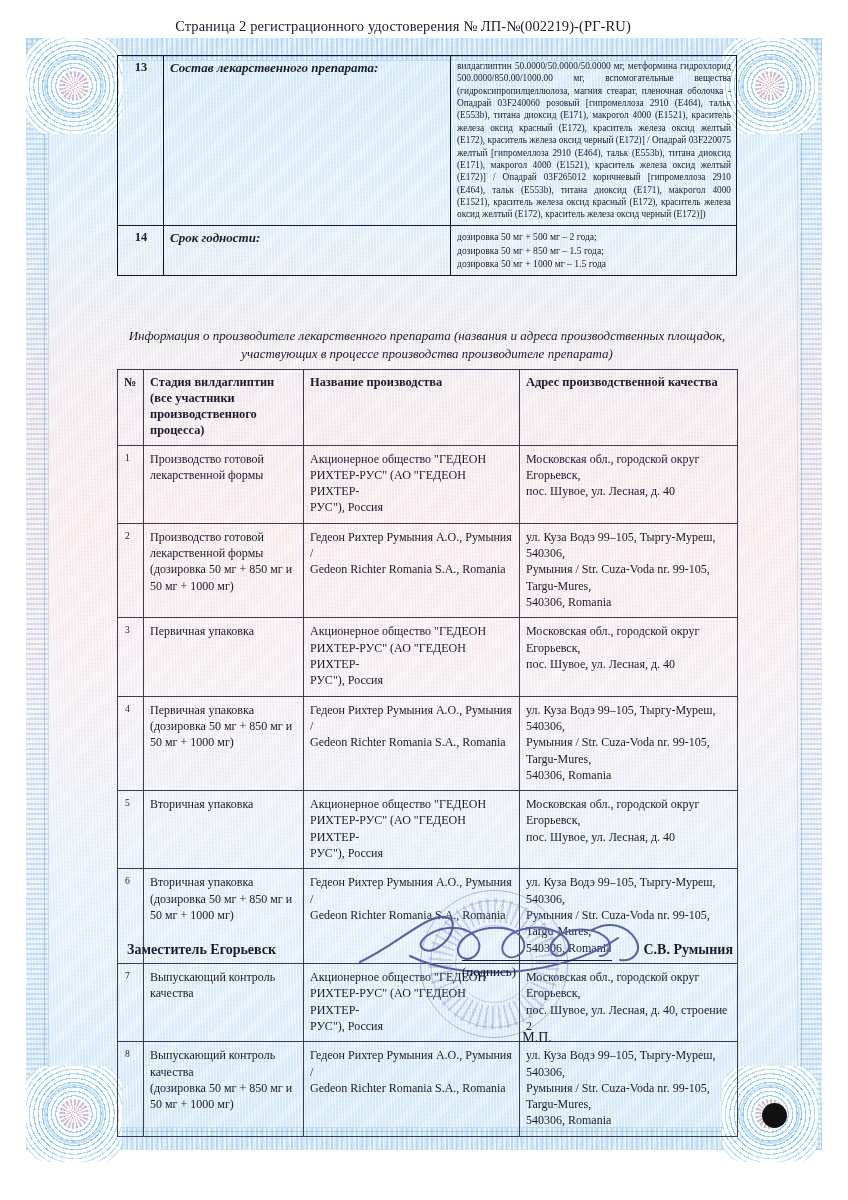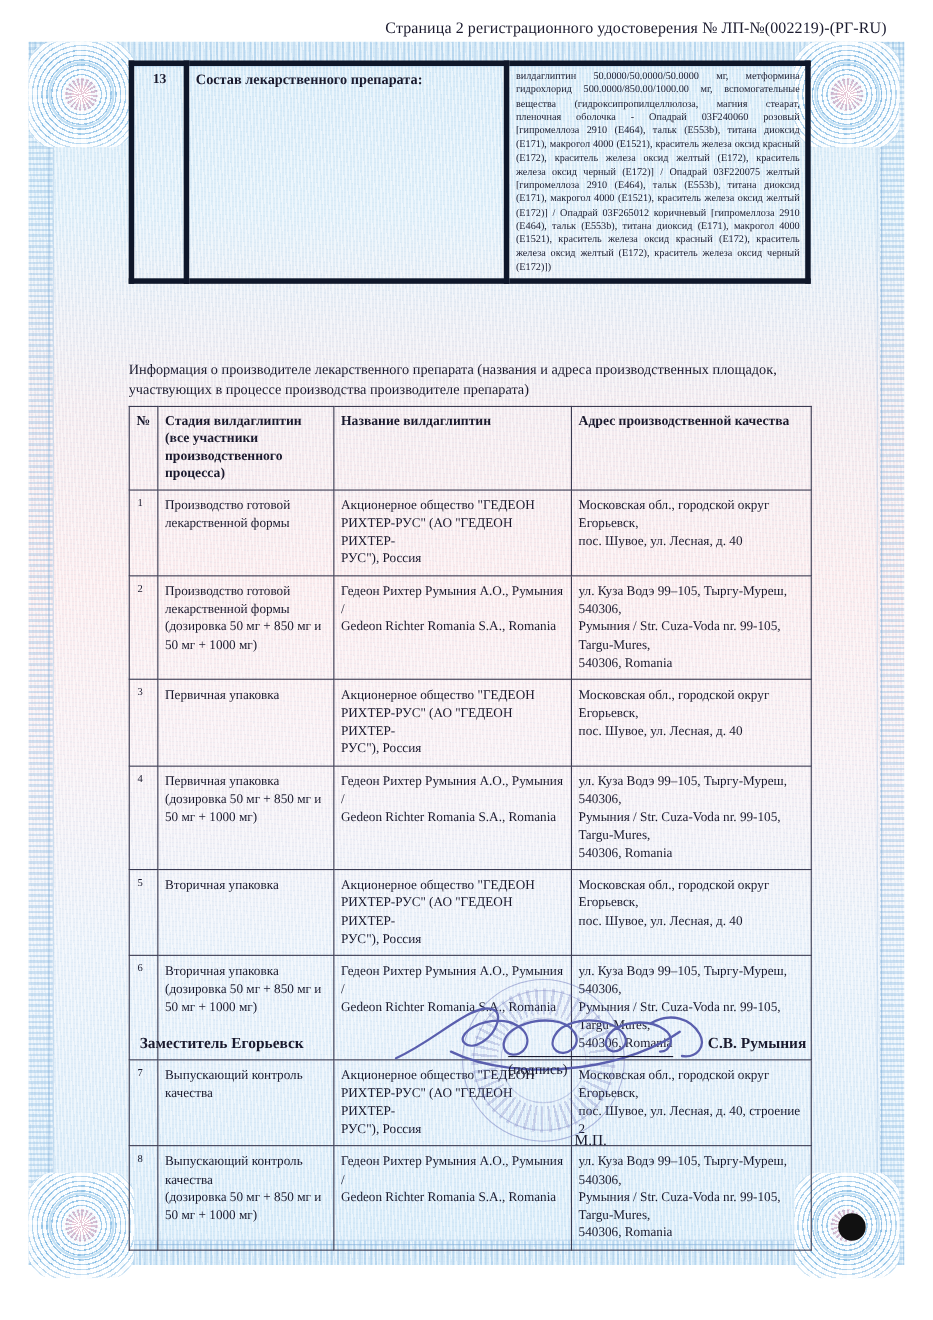--- a/index.html
+++ b/index.html
@@ -148,53 +148,54 @@
     top: 0;
     width: 848px;
     height: 1200px;
   }
 
   .page-header {
     position: absolute;
     left: 0;
     top: 18px;
     width: 806px;
-    text-align: right;
+    text-align: center;
     font-size: 14.5px;
     letter-spacing: .1px;
   }
 
   
   .comp-table {
     position: absolute;
     left: 117px;
     top: 55px;
     width: 620px;
     border-collapse: collapse;
     table-layout: fixed;
   }
   .comp-table td {
-    border: 5px solid #0f172a;
+    border: 1px solid #0f172a;
     vertical-align: top;
     padding: 4px 5px 4px 6px;
   }
   .c-num   { width: 34px;  text-align: center; font-size: 12.5px; font-weight: bold; }
-  .c-label { width: 275px; font-size: 13px; font-weight: bold; }
+  .c-label { width: 275px; font-size: 13px; font-weight: bold; font-style: italic; }
   .c-body  { font-size: 9.3px; line-height: 1.33; text-align: justify; }
   .c-body-14 { font-size: 9.6px; line-height: 1.45; }
   .c-body-14 div { white-space: nowrap; }
 
   .section-intro {
     position: absolute;
     left: 117px;
     top: 327px;
     width: 620px;
-    text-align: left;
+    text-align: center;
     font-size: 13px;
     line-height: 1.42;
+    font-style: italic;
   }
 
   
   .mfr-table {
     position: absolute;
     left: 117px;
     top: 369px;
     width: 620px;
     border-collapse: collapse;
     table-layout: fixed;
@@ -355,40 +356,49 @@
 
     <div class="page-header">Страница 2  регистрационного удостоверения № ЛП-№(002219)-(РГ-RU)</div>
 
     <table class="comp-table">
       <tbody>
         <tr>
           <td class="c-num">13</td>
           <td class="c-label">Состав лекарственного препарата:</td>
           <td class="c-body">вилдаглиптин 50.0000/50.0000/50.0000 мг, метформина гидрохлорид 500.0000/850.00/1000.00 мг, вспомогательные вещества (гидроксипропилцеллюлоза, магния стеарат, пленочная оболочка - Опадрай 03F240060 розовый [гипромеллоза 2910 (E464), тальк (E553b), титана диоксид (E171), макрогол 4000 (E1521), краситель железа оксид красный (E172), краситель железа оксид желтый (E172), краситель железа оксид черный (E172)] / Опадрай 03F220075 желтый [гипромеллоза 2910 (E464), тальк (E553b), титана диоксид (E171), макрогол 4000 (E1521), краситель железа оксид желтый (E172)] / Опадрай 03F265012 коричневый [гипромеллоза 2910 (E464), тальк (E553b), титана диоксид (E171), макрогол 4000 (E1521), краситель железа оксид красный (E172), краситель железа оксид желтый (E172), краситель железа оксид черный (E172)])</td>
         </tr>
+        <tr>
+          <td class="c-num">14</td>
+          <td class="c-label">Срок годности:</td>
+          <td class="c-body c-body-14">
+              <div>дозировка 50 мг + 500 мг – 2 года;</div>
+              <div>дозировка 50 мг + 850 мг – 1.5 года;</div>
+              <div>дозировка 50 мг + 1000 мг – 1.5 года</div>
+            </td>
+        </tr>
       </tbody>
     </table>
 
     <div class="section-intro">
       <div>Информация о производителе лекарственного препарата (названия и адреса производственных площадок,</div>
       <div>участвующих в процессе производства производителе препарата)</div>
     </div>
 
     <table class="mfr-table">
       <colgroup>
         <col class="m-col-num">
           <col class="m-col-stage">
           <col class="m-col-org">
           <col class="m-col-addr">
       </colgroup>
       <thead>
         <tr>
           <th>№</th>
           <th>Стадия вилдаглиптин (все участники производственного процесса)</th>
-          <th>Название вилдаглиптин</th>
+          <th>Название производства</th>
           <th>Адрес производственной качества</th>
         </tr>
       </thead>
       <tbody id="mfr-body">
           <tr>
             <td class="m-num">1</td>
             <td>
               <div>Производство готовой</div>
               <div>лекарственной формы</div>
             </td>

